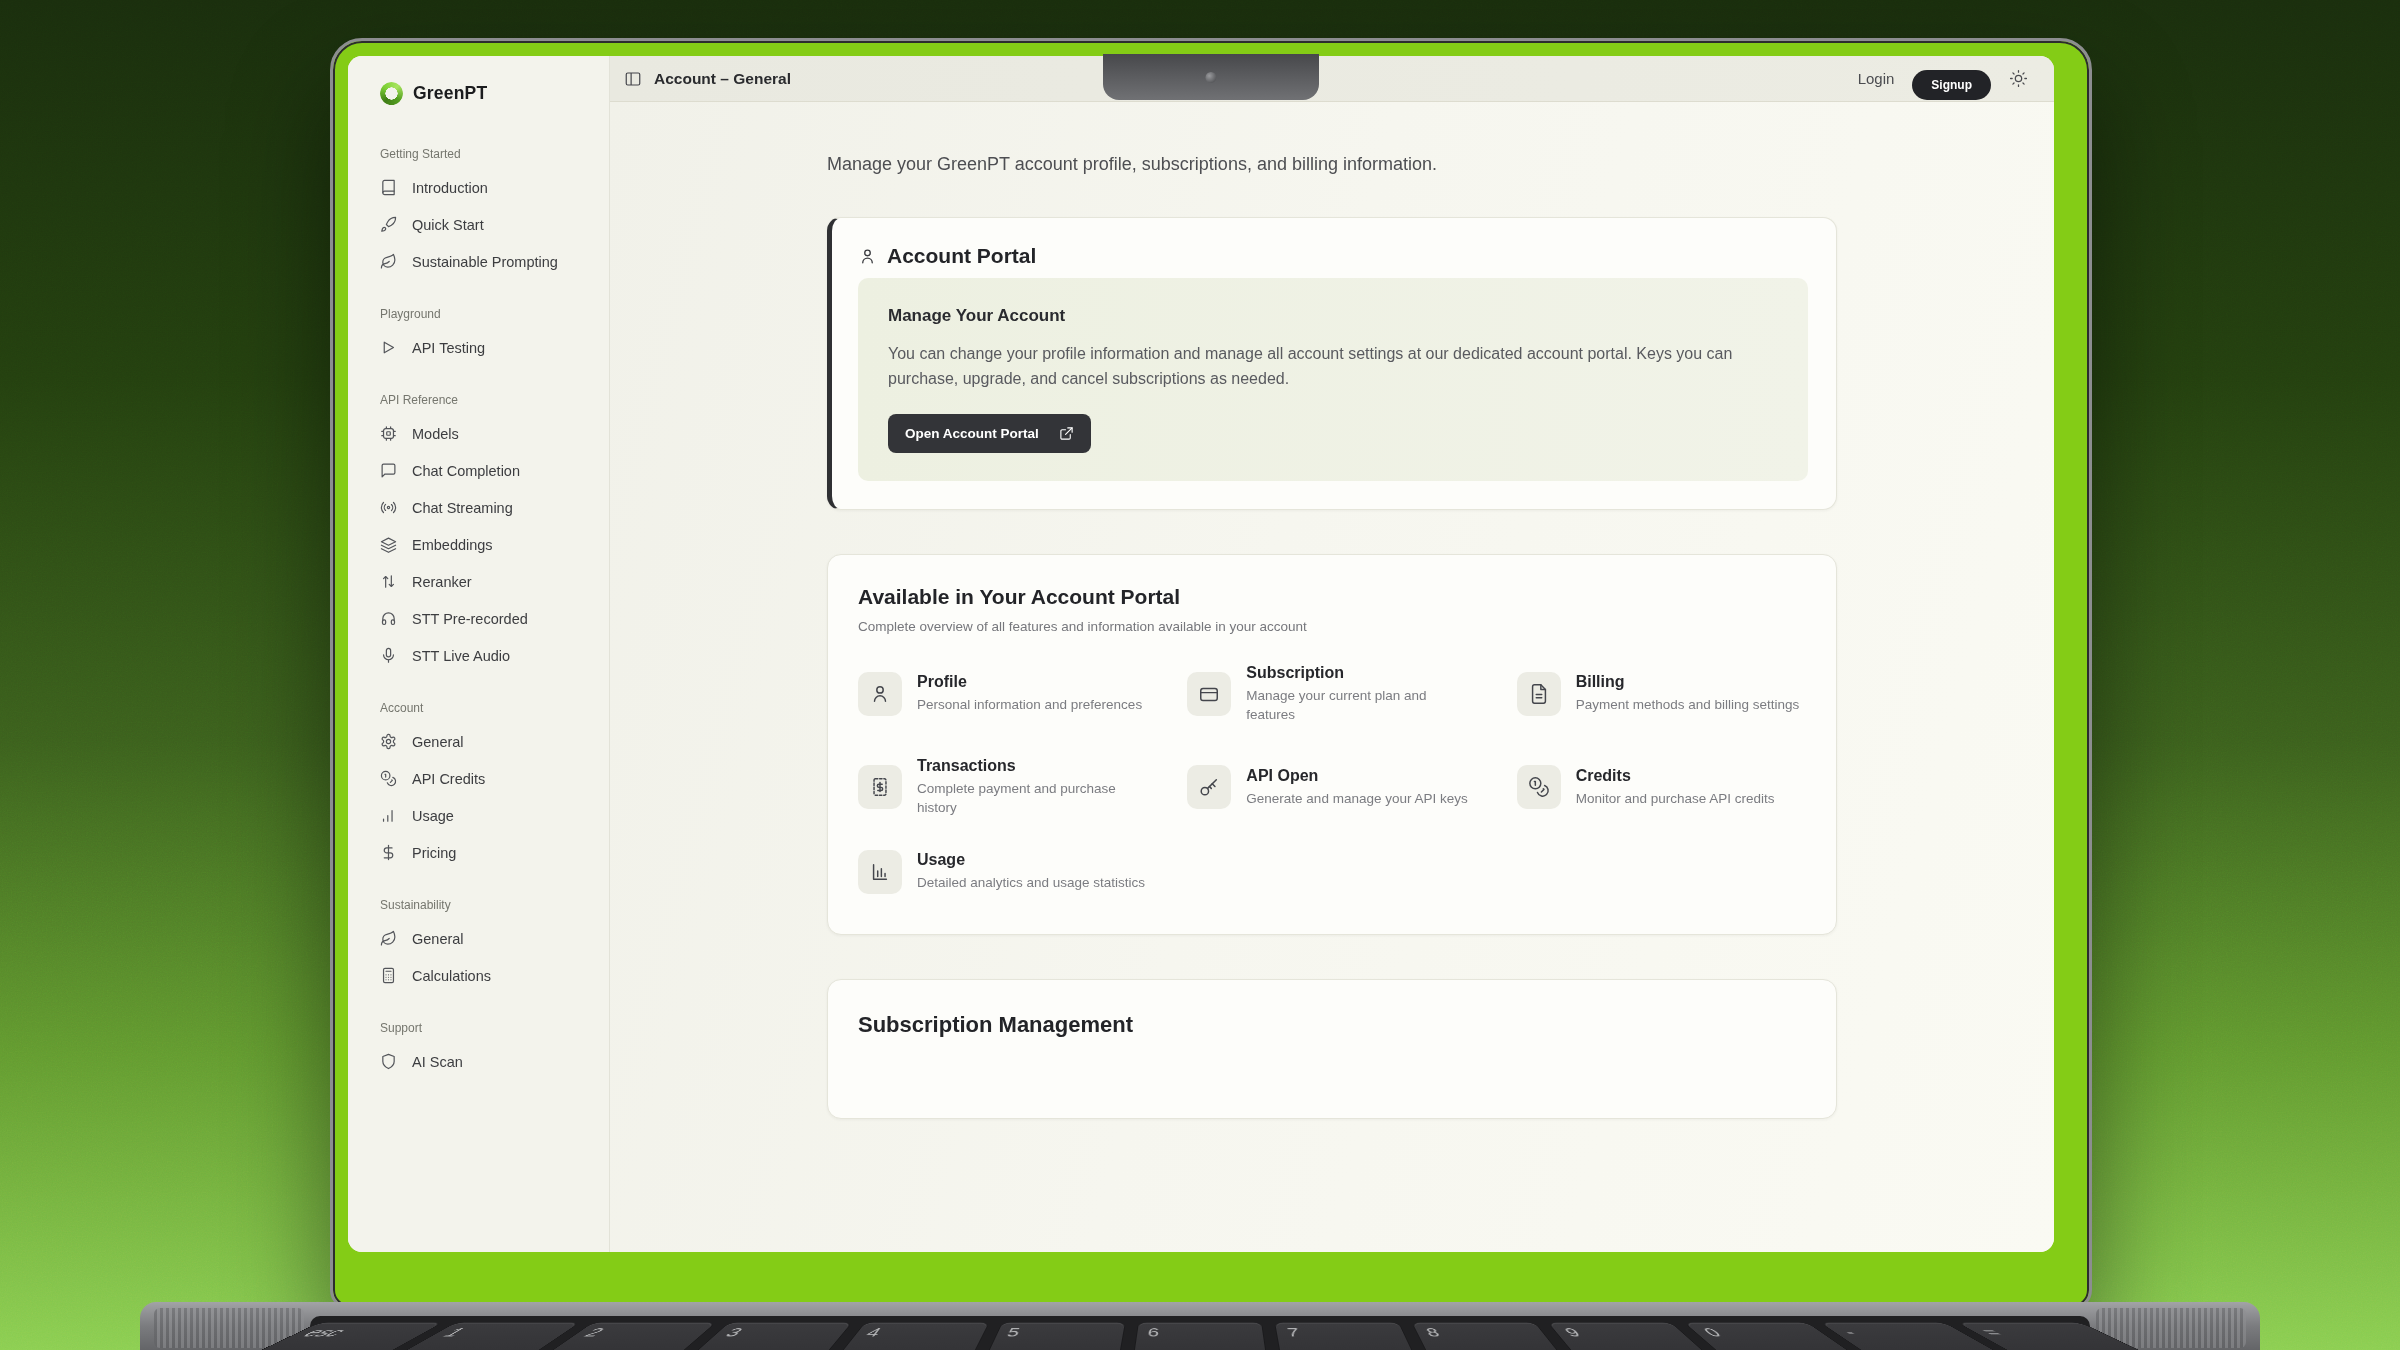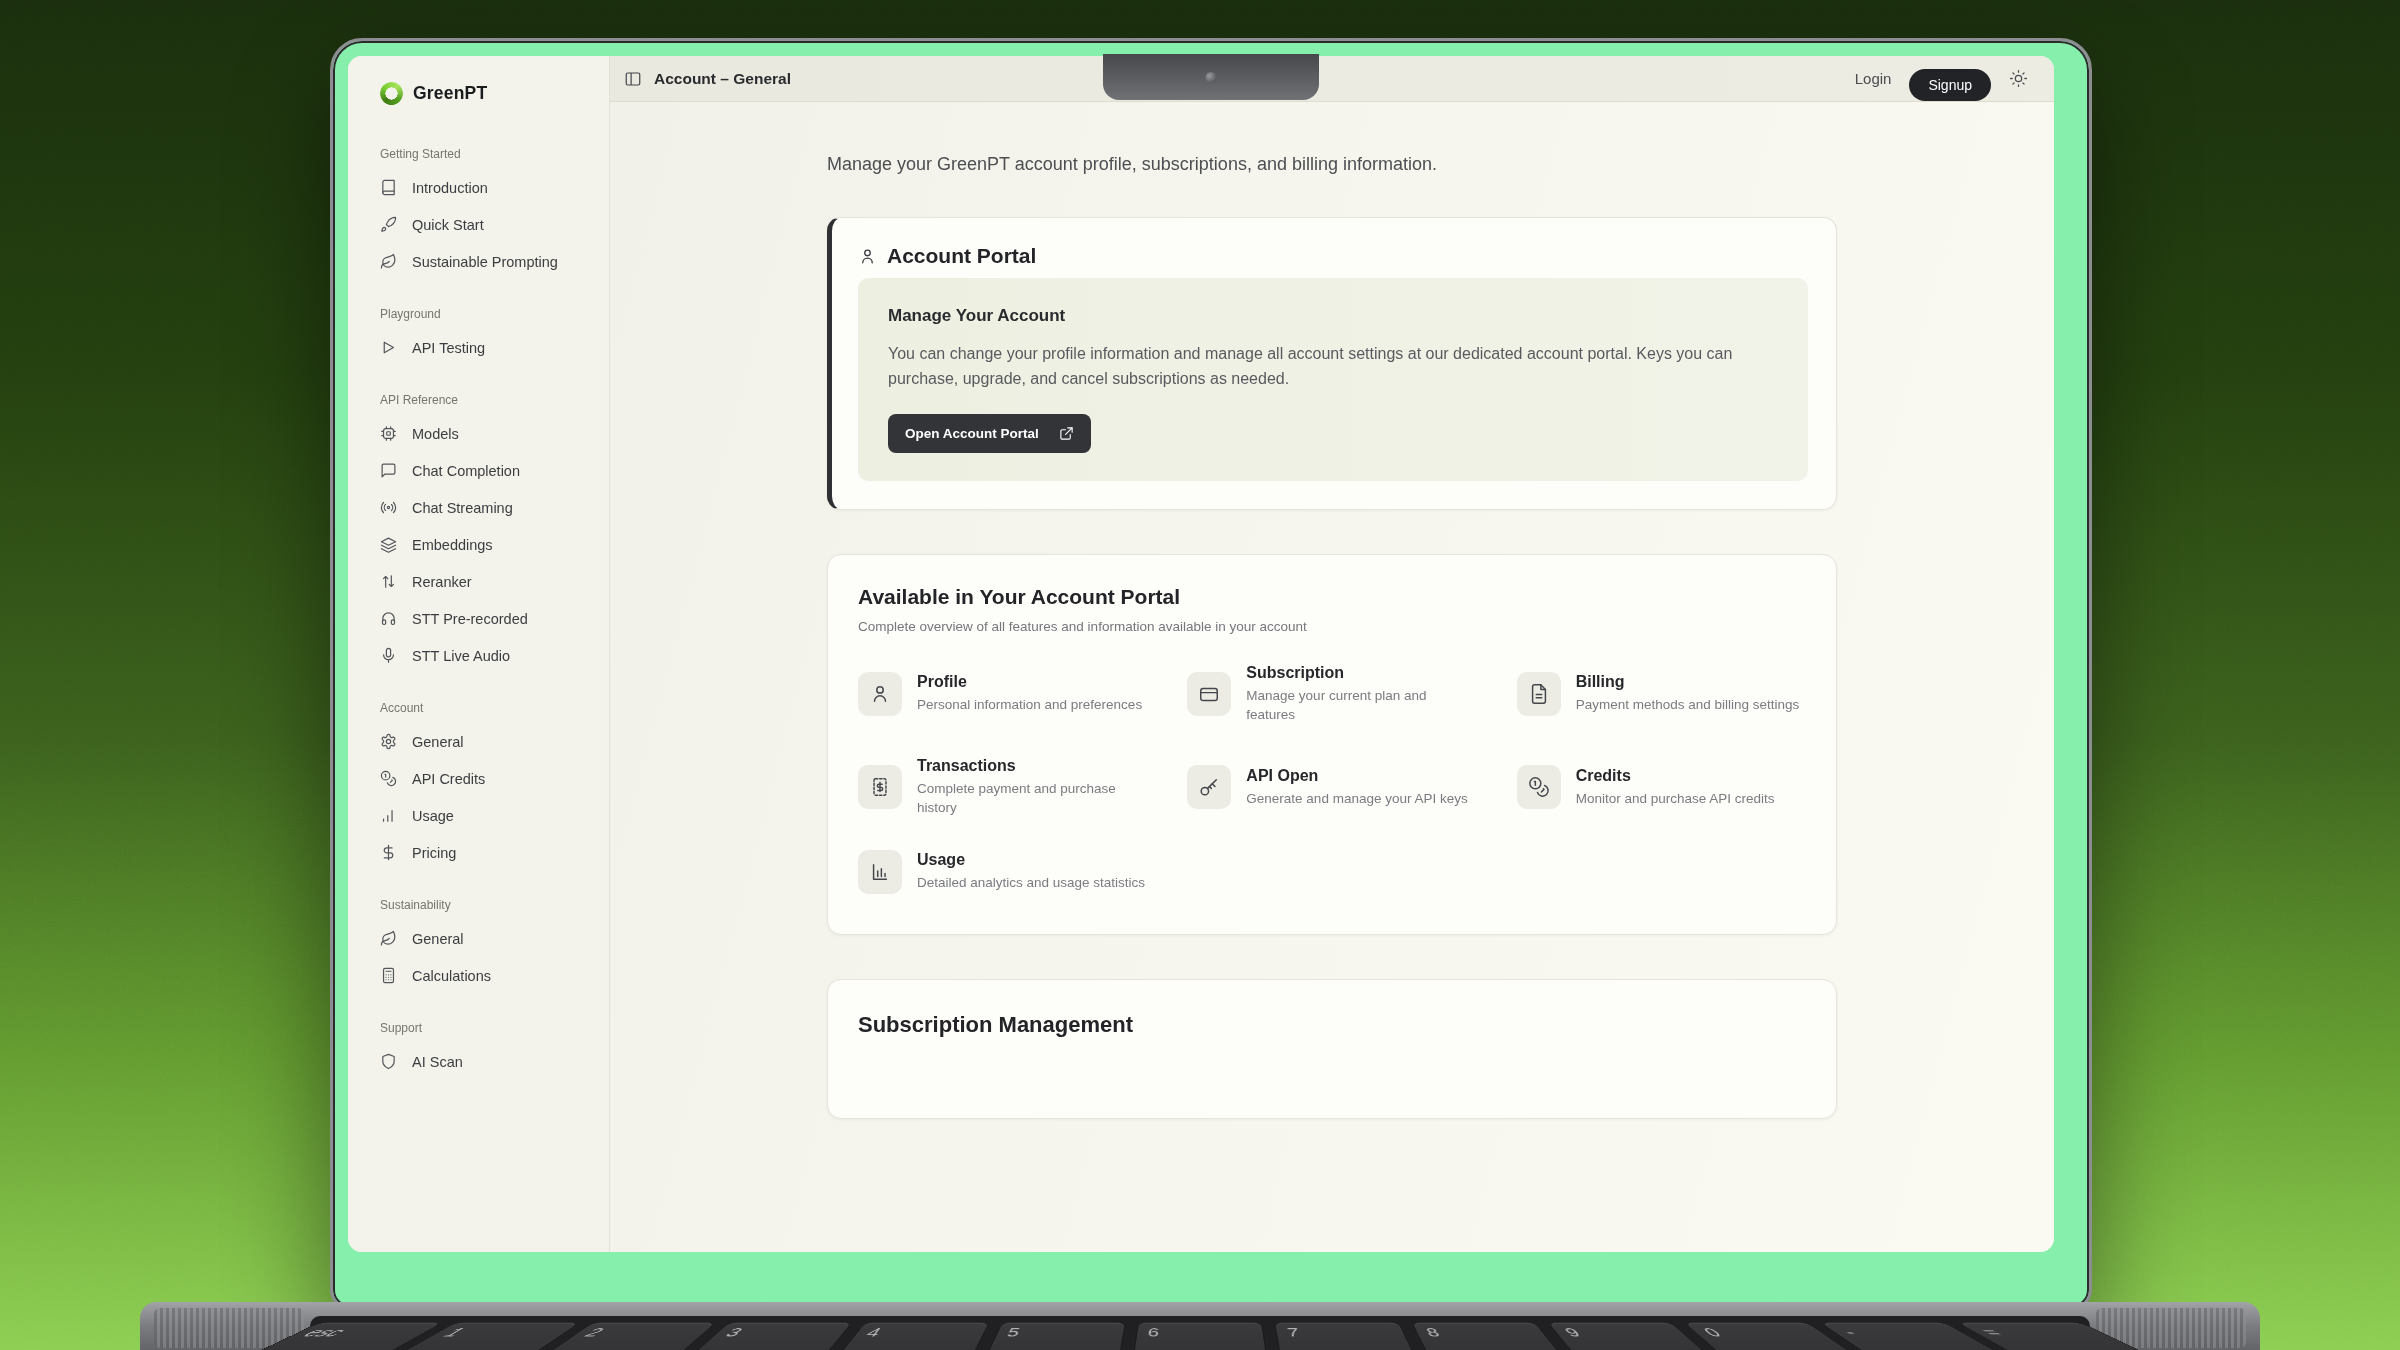--- a/index.html
+++ b/index.html
@@ -8,21 +8,21 @@
   
   .bg {
     position:absolute; inset:0;
     background:linear-gradient(180deg,#1a2e0d 0%,#24400f 28%,#3c611d 55%,#639b30 78%,#8ccf52 100%);
   }
   .noise { position:absolute; inset:0; mix-blend-mode:overlay; pointer-events:none; }
 
   
   .laptop-screen {
     position:absolute; left:330px; top:38px; width:1762px; height:1272px;
-    background:#86efac;
+    background:#84cc16;
     border:3px solid #8c8d90;
     border-radius:32px 32px 20px 20px;
     box-shadow:0 50px 100px rgba(0,0,0,.45), inset 0 0 0 2px #2c2c2e;
     z-index:2;
   }
   .notch {
     position:absolute; top:13px; left:50%; transform:translateX(-50%);
     width:216px; height:46px; z-index:9;
     background:linear-gradient(180deg,#47484b,#707174);
     border-radius:0 0 16px 16px;
@@ -90,21 +90,21 @@
   .topbar {
     height:46px; flex-shrink:0; display:flex; align-items:center;
     background:linear-gradient(90deg,#e9e9e0,#ecece3); border-bottom:1px solid #dddccf;
     padding:0 26px 0 14px; gap:12px;
   }
   .topbar .ic-panel { width:18px; height:18px; stroke:#44454a; stroke-width:1.6; fill:none; }
   .topbar-title { font-size:15.5px; font-weight:bold; color:#2a2b2e; }
   .topbar-right { margin-left:auto; display:flex; align-items:center; gap:18px; }
   .login-link { font-size:15px; color:#4b4c50; cursor:pointer; }
   .signup-btn {
-    background:#222327; color:#fff; font-size:14px; font-weight:normal;
+    background:#222327; color:#fff; font-size:12px; font-weight:bold;
     padding:8px 19px; border-radius:999px; border:none; cursor:pointer;margin-top:13px;
   }
   .ic-sun { width:19px; height:19px; stroke:#4b4c50; stroke-width:1.6; fill:none; stroke-linecap:round; }
 
   .content {
     flex:1; overflow:hidden;
     background:linear-gradient(105deg,#f1f1e9 0%,#f6f6ef 45%,#fafaf3 100%);
     padding:52px 0 0 0;
   }
   .page { width:1010px; margin:0 auto; }

